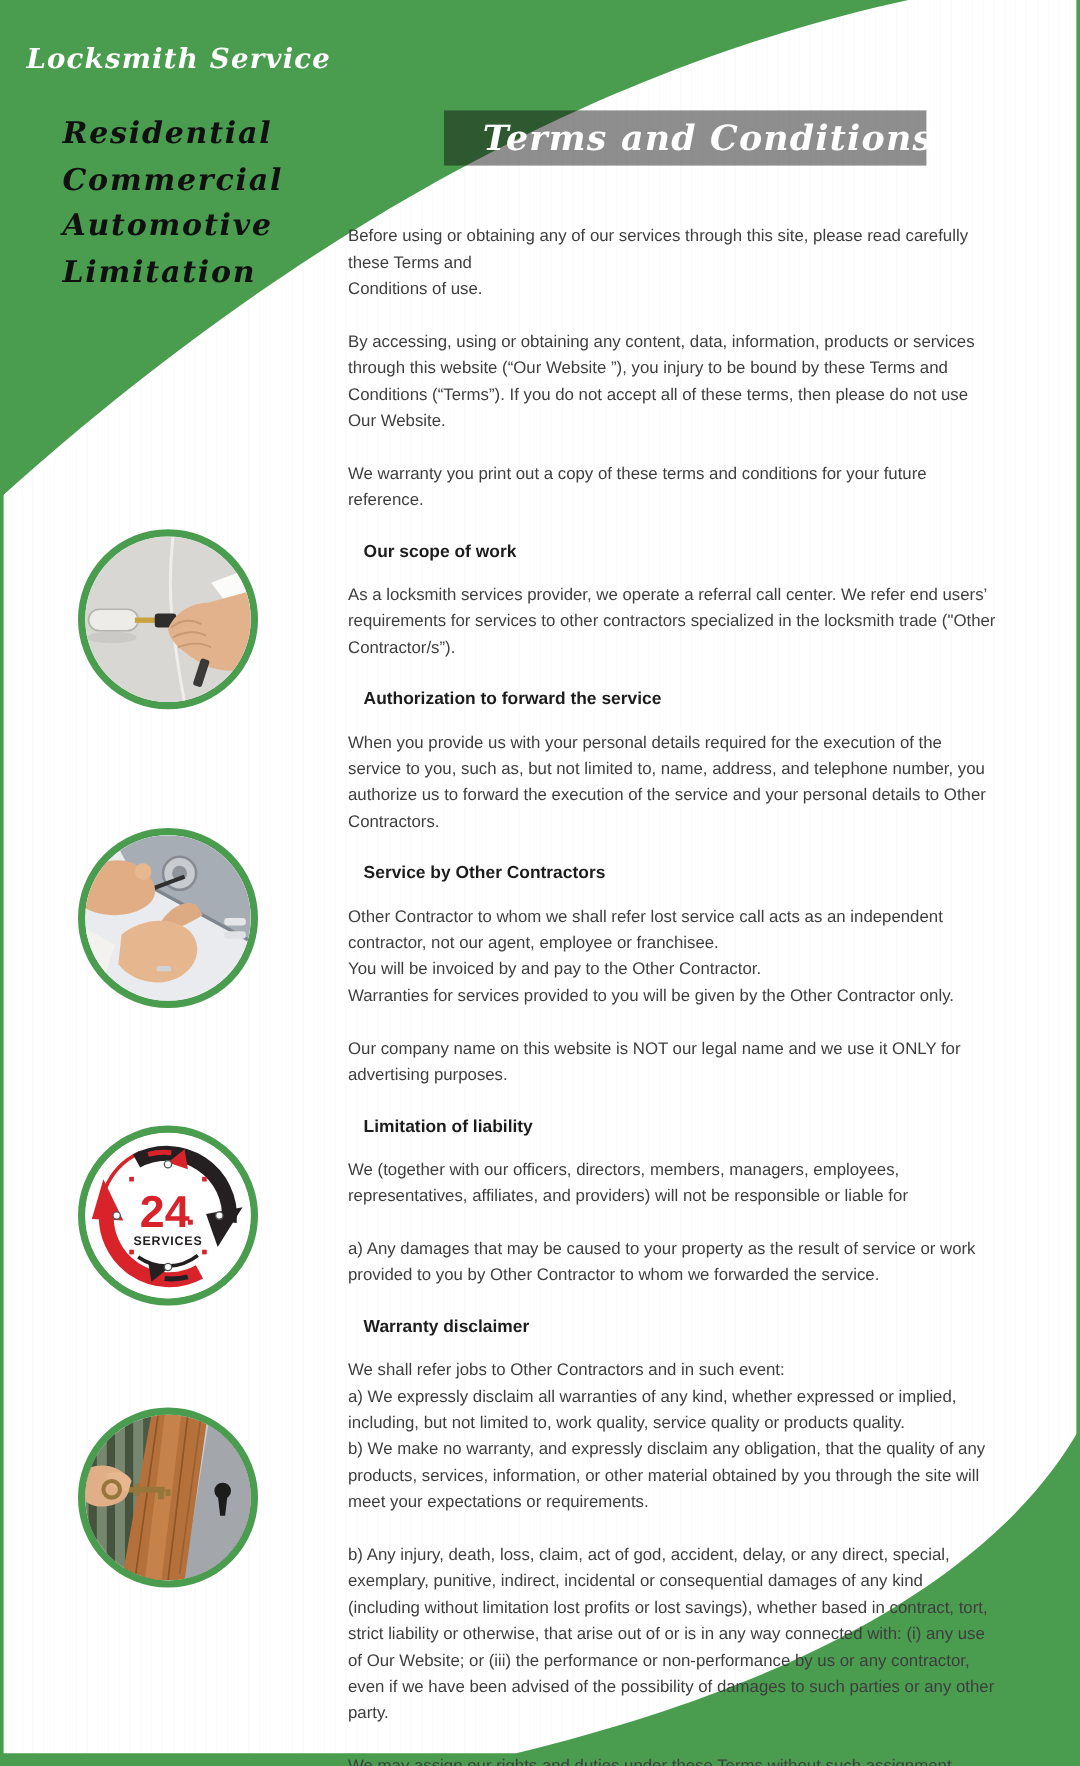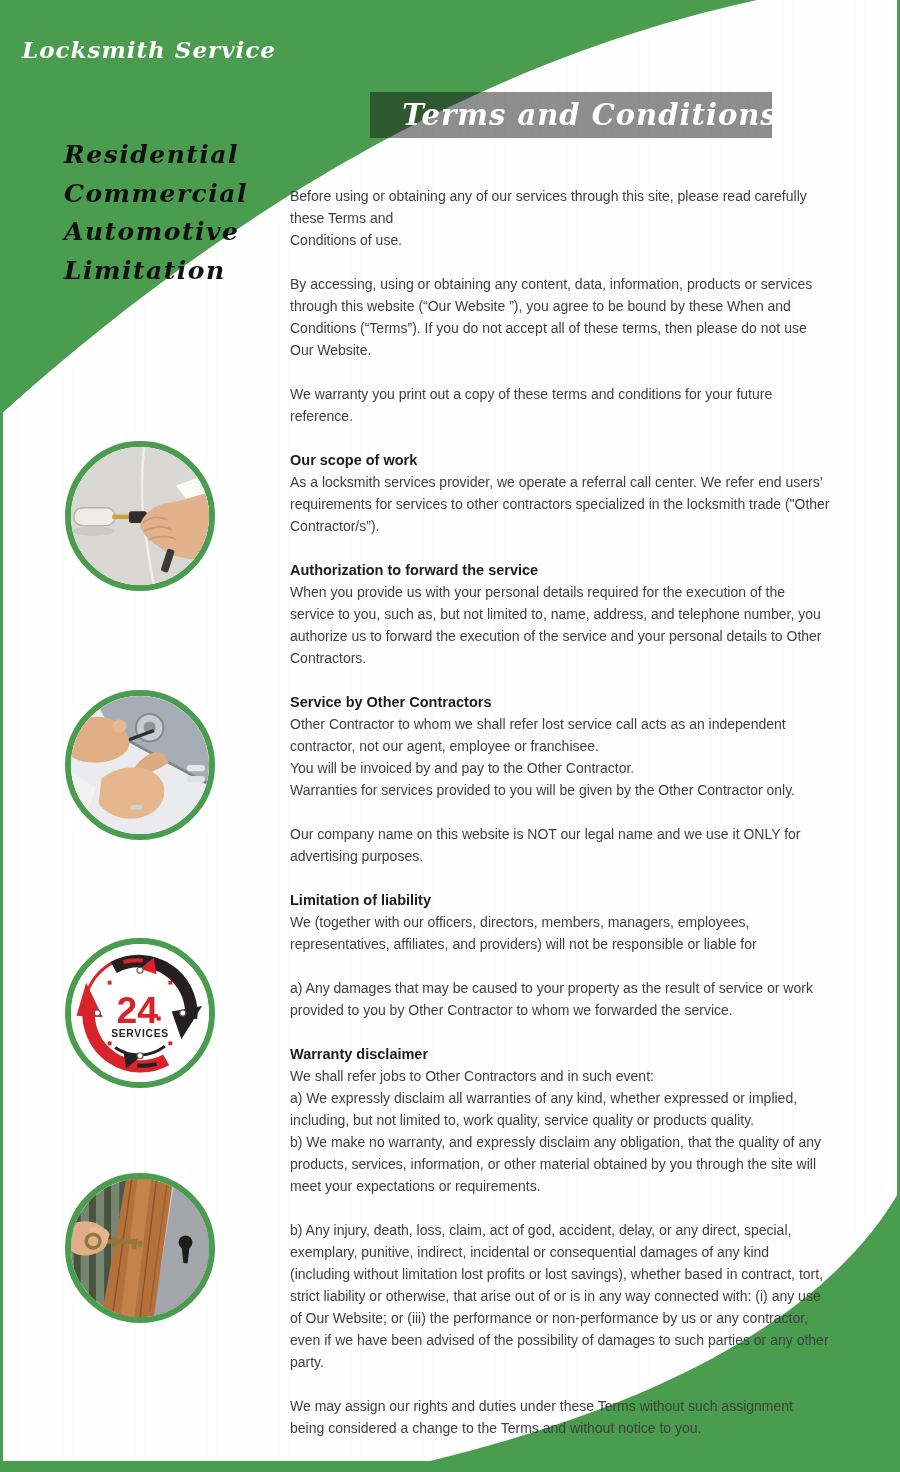--- a/index.html
+++ b/index.html
@@ -7,21 +7,21 @@
     position:relative;width:900px;height:1472px;overflow:hidden;background:#ffffff;
     background-image:repeating-linear-gradient(90deg, rgba(0,0,0,0.015) 0 1px, transparent 1px 9px);
     font-family:"Liberation Sans", sans-serif;
   }
   .bg-svg{position:absolute;left:0;top:0;z-index:0;}
   .brand{
     position:absolute;left:22px;top:36px;z-index:2;
     font-family:"DejaVu Serif", serif;font-style:italic;font-weight:bold;
     font-size:23px;color:#ffffff;letter-spacing:1px;white-space:nowrap;
   }
-  .nav{position:absolute;left:64px;top:92px;z-index:2;margin-top:44px;}
+  .nav{position:absolute;left:52px;top:92px;z-index:2;}
   .nav-item{
     font-family:"DejaVu Serif", serif;font-style:italic;font-weight:bold;
     font-size:25px;color:#101010;letter-spacing:1.5px;line-height:38.5px;white-space:nowrap;
   }
   .banner{
     position:absolute;left:370px;top:92px;width:402px;height:46px;z-index:3;
     background:rgba(15,15,15,0.47);
     display:flex;align-items:center;justify-content:center;
   }
   .banner-title{
@@ -35,21 +35,21 @@
   .photo svg{display:block;width:100%;height:100%;}
   #photo1{top:441px}
   #photo2{top:690px}
   #photo3{top:938px}
   #photo4{top:1173px}
   .main{
     position:absolute;left:290px;top:185px;width:585px;z-index:2;
     color:#3e3e3e;font-size:14px;
   }
   .block p{margin:0 0 22px 0;line-height:22px;white-space:pre-line;}
-  .block h3{margin:0;line-height:22px;font-size:14.5px;font-weight:bold;color:#1c1c1c;}
+  .block h3{margin:13px;line-height:22px;font-size:14.5px;font-weight:bold;color:#1c1c1c;}
 </style>
 </head>
 <body>
 
 <div class="page">
 
   <svg class="bg-svg" width="900" height="1472" viewBox="0 0 900 1472" aria-hidden="true">
     <path d="M0 0 L757 0 C 610 32 330 118 0 415 Z" fill="#4a9c4f"></path>
     <path d="M900 1190 C 838 1300 690 1398 430 1461 L0 1461 L0 1472 L900 1472 Z" fill="#4a9c4f"></path>
     <rect x="0" y="0" width="3" height="1472" fill="#4a9c4f"></rect>
@@ -158,21 +158,21 @@
   </div>
 
   <div class="main">
     <div class="block">
       <p>Before using or obtaining any of our services through this site, please read carefully
 these Terms and
 Conditions of use.</p>
     </div>
     <div class="block">
       <p>By accessing, using or obtaining any content, data, information, products or services
-through this website (“Our Website ”), you agree to be bound by these When and
+through this website (“Our Website ”), you injury to be bound by these Terms and
 Conditions (“Terms”). If you do not accept all of these terms, then please do not use
 Our Website.</p>
     </div>
     <div class="block">
       <p>We warranty you print out a copy of these terms and conditions for your future
 reference.</p>
     </div>
     <div class="block">
       <h3>Our scope of work</h3>
       <p>As a locksmith services provider, we operate a referral call center. We refer end users’

